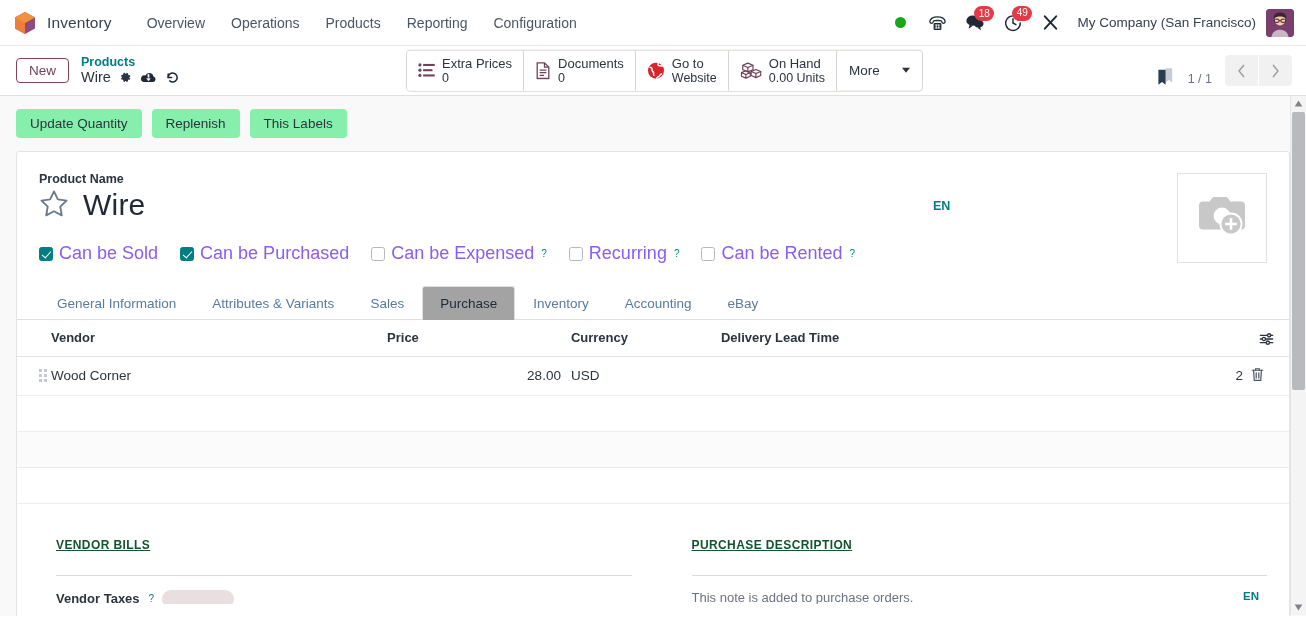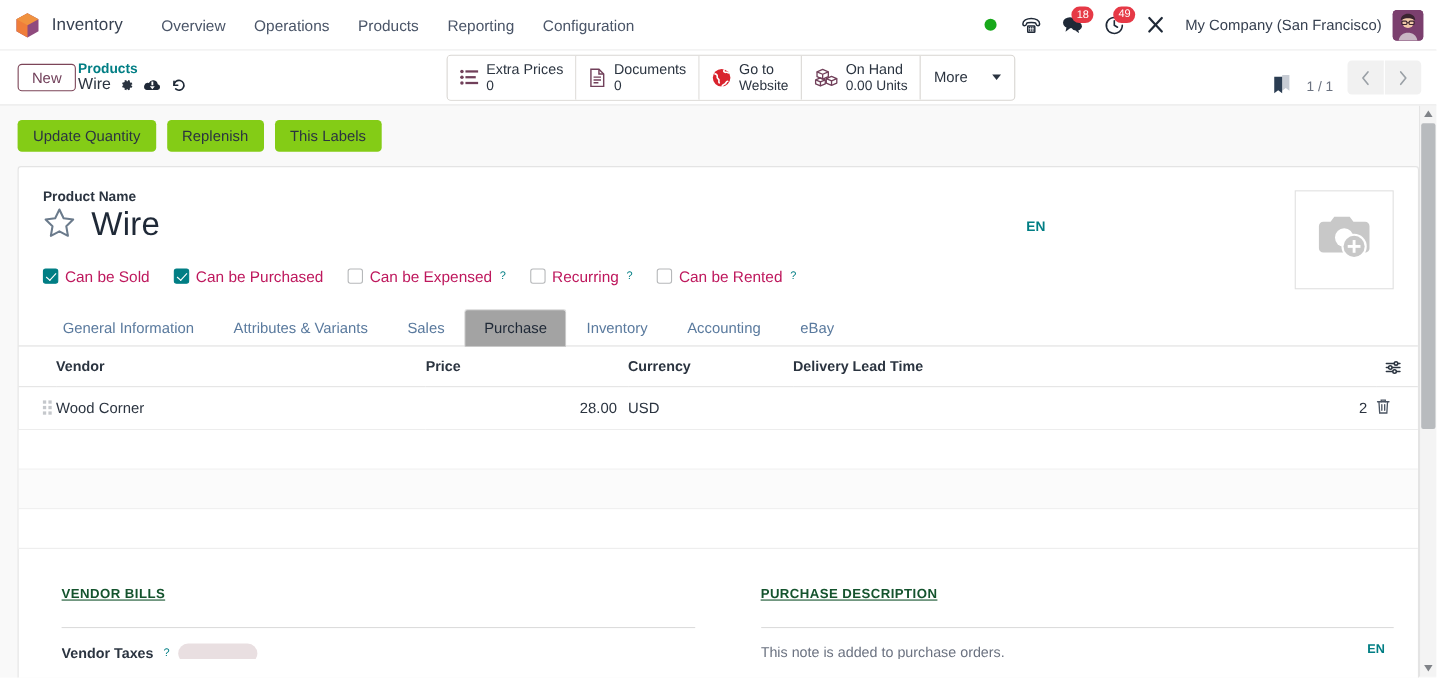--- a/index.html
+++ b/index.html
@@ -104,21 +104,21 @@
     position: relative;
   }
   .btn-new {
     border: 1px solid #7c4558;
     color: #71405a;
     background: #fff;
     font-size: 13.5px;
     padding: 4px 12px;
     border-radius: 4px;
     cursor: pointer;
-    margin-right: 2px;
+    margin-right: 12px;
     white-space: nowrap;
   }
   .bc-stack { display: flex; flex-direction: column; line-height: 1.15; }
   .bc-parent {
     font-size: 12.5px;
     color: #017e84;
     font-weight: 700;
     cursor: pointer;
   }
   .bc-current-row { display: flex; align-items: center; gap: 8px; }
@@ -197,21 +197,21 @@
     height: 520px;
     background: #f9f9f9;
     overflow: hidden;
   }
   .action-row {
     display: flex;
     gap: 10px;
     padding: 13px 0 13px 16px;
   }
   .act-btn {
-    background: #84cc16;
+    background: #86efac;
     border: none;
     border-radius: 4px;
     font-size: 13.5px;
     color: #2b3440;
     padding: 7px 14px;
     cursor: pointer;
     white-space: nowrap;
   }
 
   .sheet {
@@ -285,21 +285,21 @@
   }
   .cb-box.on::after {
     content: "";
     position: absolute;
     left: 4px; top: 1px;
     width: 4px; height: 8px;
     border: solid #fff;
     border-width: 0 1.8px 1.8px 0;
     transform: rotate(42deg);
   }
-  .cb-label { font-size: 14px; color: #be185d; white-space: nowrap; }
+  .cb-label { font-size: 18px; color: #8b5cf6; white-space: nowrap; }
   .help-q {
     font-size: 10px;
     color: #017e84;
     vertical-align: super;
     cursor: pointer;
     margin-left: 1px;
   }
 
   
   .tabs {

